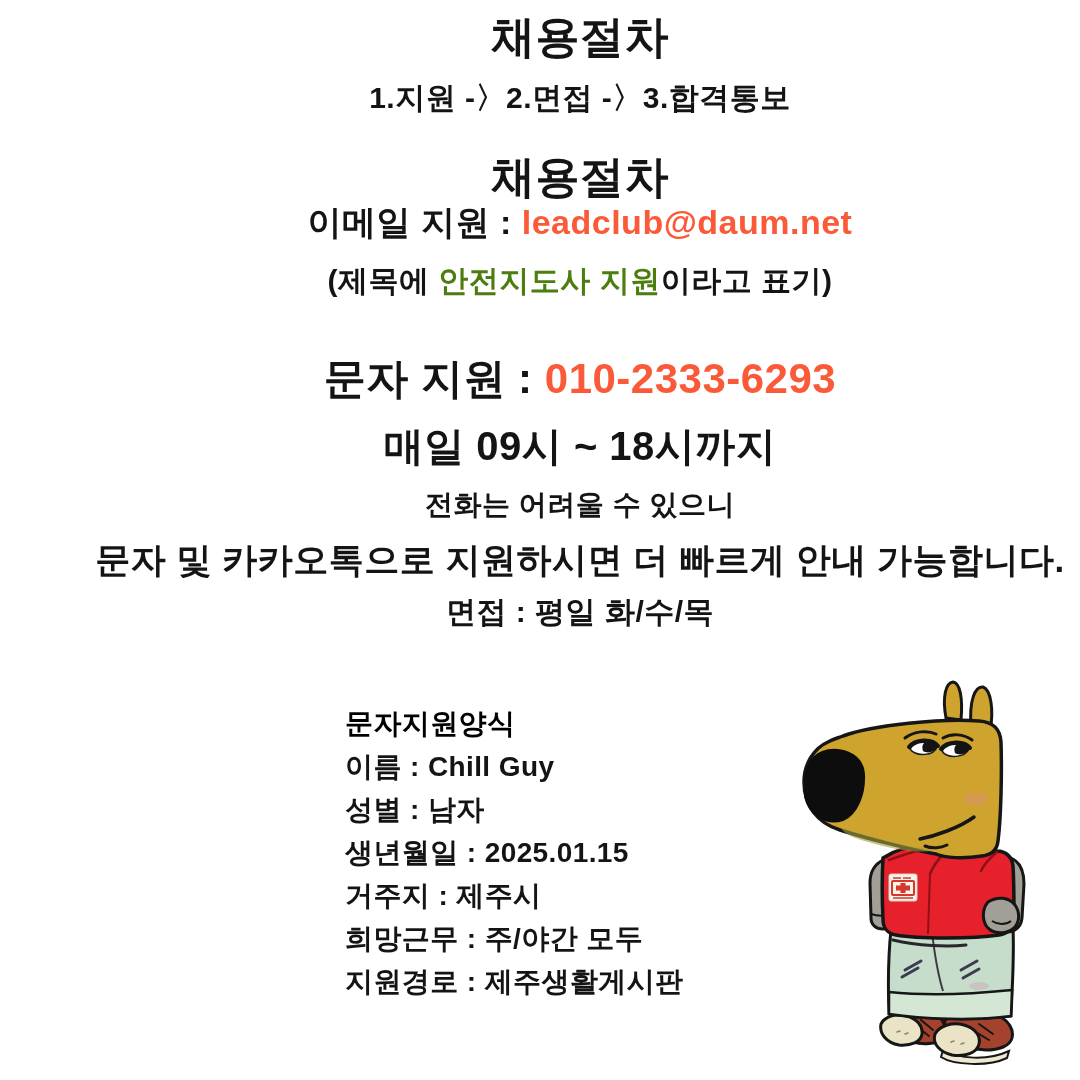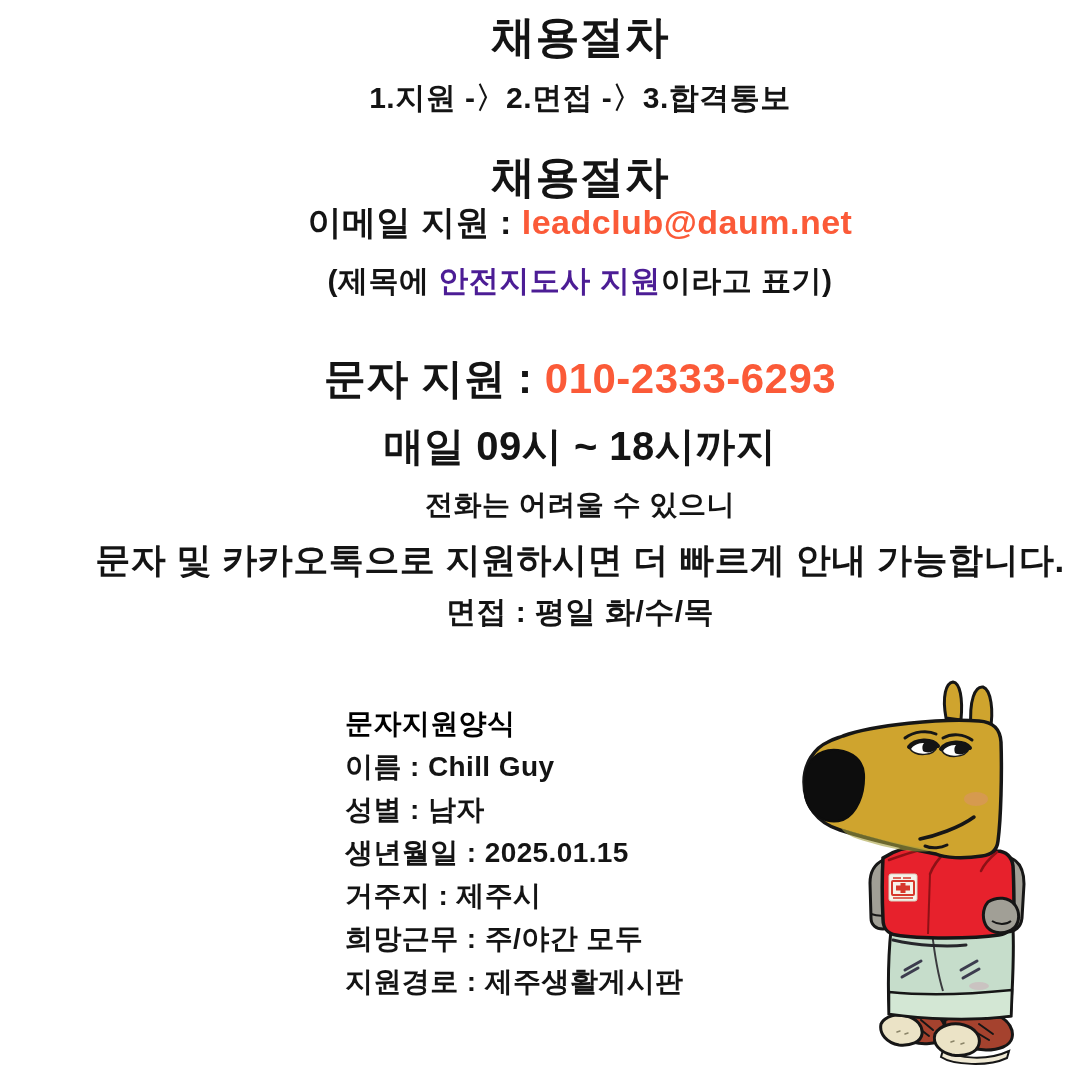--- a/index.html
+++ b/index.html
@@ -15,21 +15,21 @@
   .t-method  {top:148px; font-size:44px;}
   .t-email   {top:200px; font-size:34px;}
   .t-subject {top:261px; font-size:30px;}
   .t-resume  {top:307px; font-size:27px;}
   .t-sms     {top:351px; font-size:42px;}
   .t-hours   {top:419px; font-size:40px;}
   .t-phnote  {top:486px; font-size:28px;}
   .t-kakao   {top:537px; font-size:35px;}
   .t-interv  {top:592px; font-size:30px;}
   .orange{color:#fb5a38;}
-  .blue{color:#4c1d95;}
+  .blue{color:#4d7c0f;}
   .form{
     position:absolute;left:345px;top:702px;
     font-size:28px;font-weight:700;letter-spacing:.4px;
   }
   .form .row{height:43px;line-height:43px;white-space:nowrap;}
   .form .head{color:#000000;}
   .character{position:absolute;left:793px;top:678px;width:260px;height:402px;}
 </style>
 </head>
 <body>

